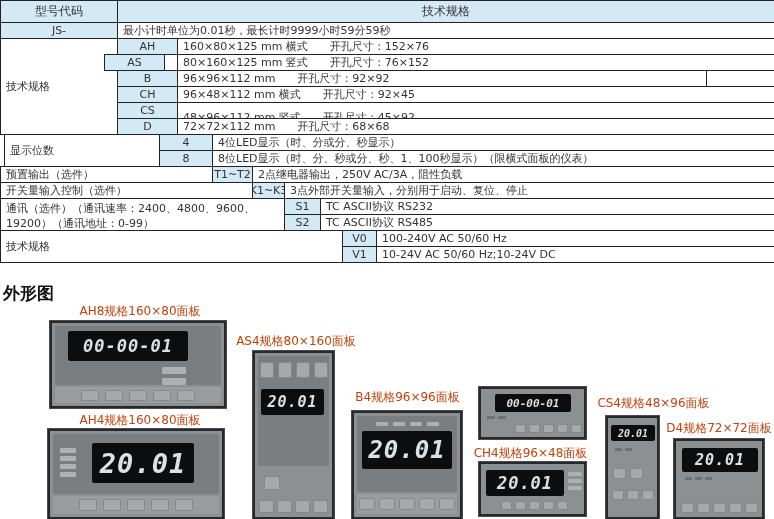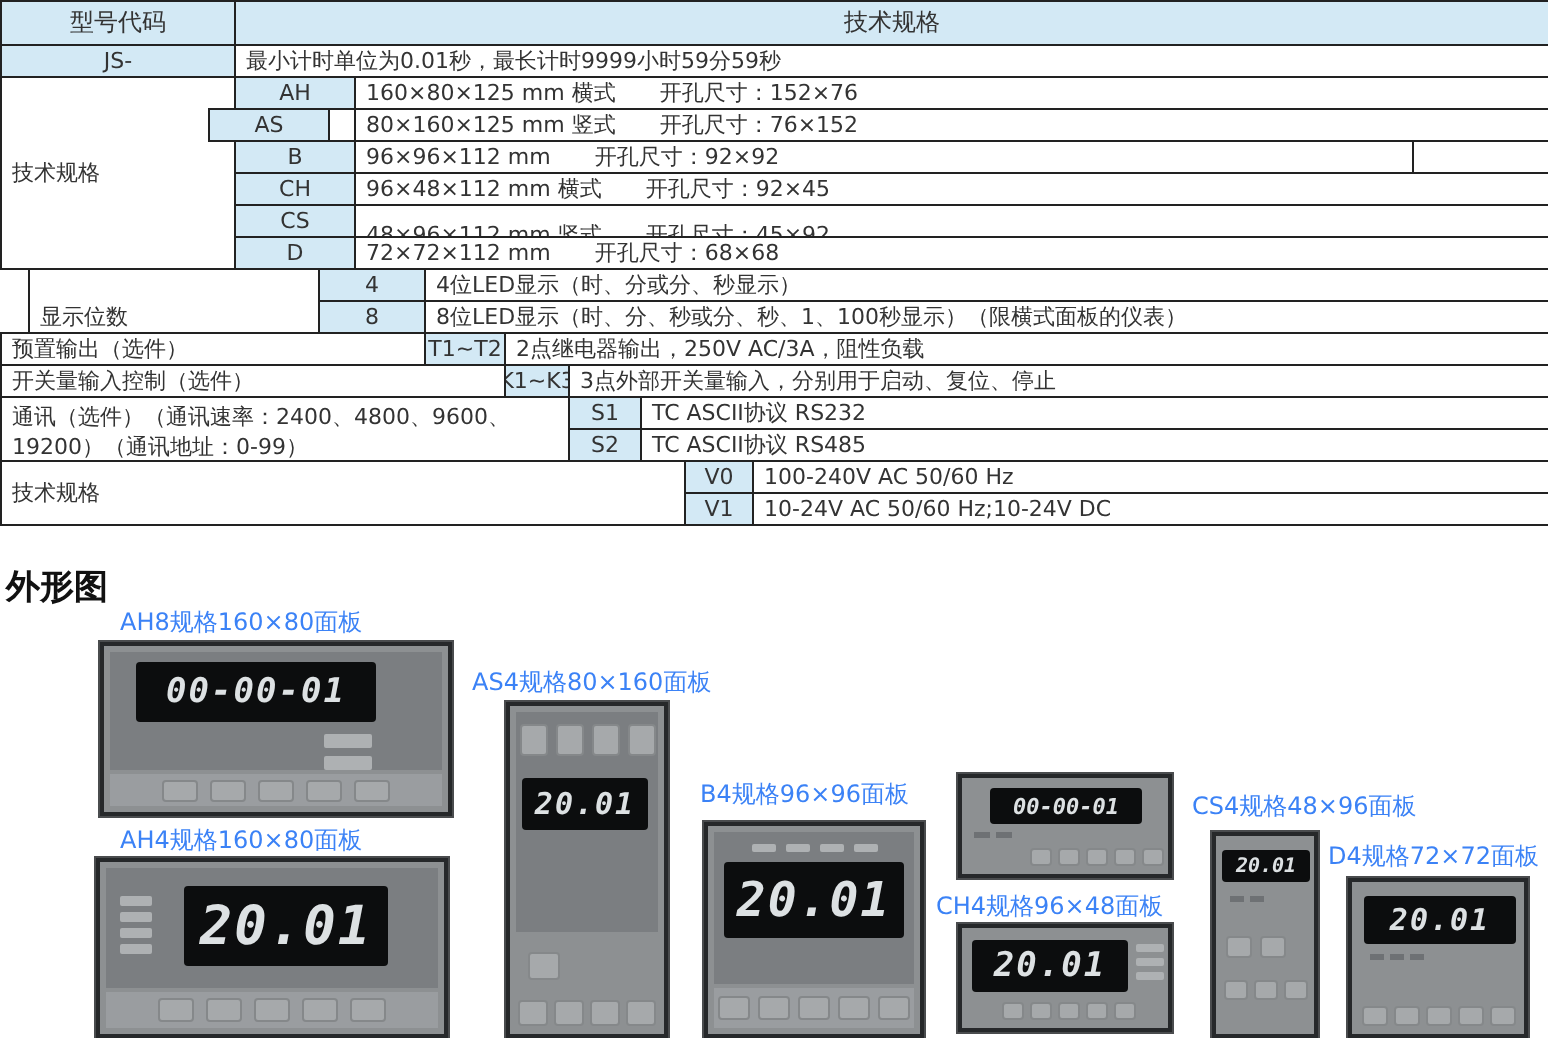--- a/index.html
+++ b/index.html
@@ -9,21 +9,21 @@
   .tbl{position:absolute;left:0;top:0;width:775px;height:263px;}
   .c{position:absolute;box-sizing:border-box;border:1px solid #222;background:#fff;
      display:flex;align-items:center;font-size:11px;line-height:1.25;color:#333;
      padding:0 5px;white-space:nowrap;overflow:hidden;}
   .blue{background:#d3e9f5;}
   .ctr{justify-content:center;padding:0 1px;}
   .hd{font-size:12px;}
   .wrap{white-space:normal;line-height:15px;align-items:flex-start;padding-top:2px;}
   
   .sec-title{position:absolute;font-size:17px;font-weight:bold;color:#111;}
-  .plabel{position:absolute;font-size:12px;color:#3b82f6;text-align:left;white-space:nowrap;}
+  .plabel{position:absolute;font-size:12px;color:#c2410c;text-align:center;white-space:nowrap;}
   .panel{position:absolute;box-sizing:border-box;background:#8d9092;border:2px solid #26282a;
          overflow:hidden;box-shadow:0 0 0 1px #4a4c4e;}
   .zone{position:absolute;background:#7b7e81;}
   .strip{position:absolute;background:#9a9da0;display:flex;align-items:center;justify-content:center;gap:6px;}
   .led{position:absolute;background:#0c0d0e;color:#dde1e3;border-radius:2px;
        font-family:"DejaVu Sans Mono","Liberation Mono",monospace;font-weight:bold;font-style:italic;
        display:flex;align-items:center;justify-content:center;letter-spacing:1px;}
   .btn{background:#a6a9ab;border:1px solid #85888a;border-radius:2px;flex:none;}
   .ind{position:absolute;background:#aeb1b3;border-radius:1px;}
   .marks{position:absolute;display:flex;gap:3px;}
@@ -56,21 +56,21 @@
 
     <div class="c blue ctr" style="left:117px;top:86px;width:61px;height:17px">CH</div>
     <div class="c" style="left:177px;top:86px;width:598px;height:17px">96×48×112 mm 横式　　开孔尺寸：92×45</div>
 
     <div class="c blue ctr" style="left:117px;top:102px;width:61px;height:17px">CS</div>
     <div class="c" style="left:177px;top:102px;width:598px;height:32px">48×96×112 mm 竖式　　开孔尺寸：45×92</div>
 
     <div class="c blue ctr" style="left:117px;top:118px;width:61px;height:17px">D</div>
     <div class="c" style="left:177px;top:118px;width:598px;height:17px">72×72×112 mm　　开孔尺寸：68×68</div>
 
-    <div class="c" style="left:14px;top:134px;width:160px;height:49px">显示位数</div>
+    <div class="c" style="left:4px;top:134px;width:160px;height:33px">显示位数</div>
     <div class="c blue ctr" style="left:159px;top:134px;width:54px;height:17px">4</div>
     <div class="c" style="left:212px;top:134px;width:563px;height:17px">4位LED显示（时、分或分、秒显示）</div>
     <div class="c blue ctr" style="left:159px;top:150px;width:54px;height:17px">8</div>
     <div class="c" style="left:212px;top:150px;width:563px;height:17px">8位LED显示（时、分、秒或分、秒、1、100秒显示）（限横式面板的仪表）</div>
 
     <div class="c" style="left:0;top:166px;width:213px;height:17px">预置输出（选件）</div>
     <div class="c blue ctr" style="left:212px;top:166px;width:41px;height:17px">T1~T2</div>
     <div class="c" style="left:252px;top:166px;width:523px;height:17px">2点继电器输出，250V AC/3A，阻性负载</div>
 
     <div class="c" style="left:0;top:182px;width:253px;height:17px">开关量输入控制（选件）</div>

